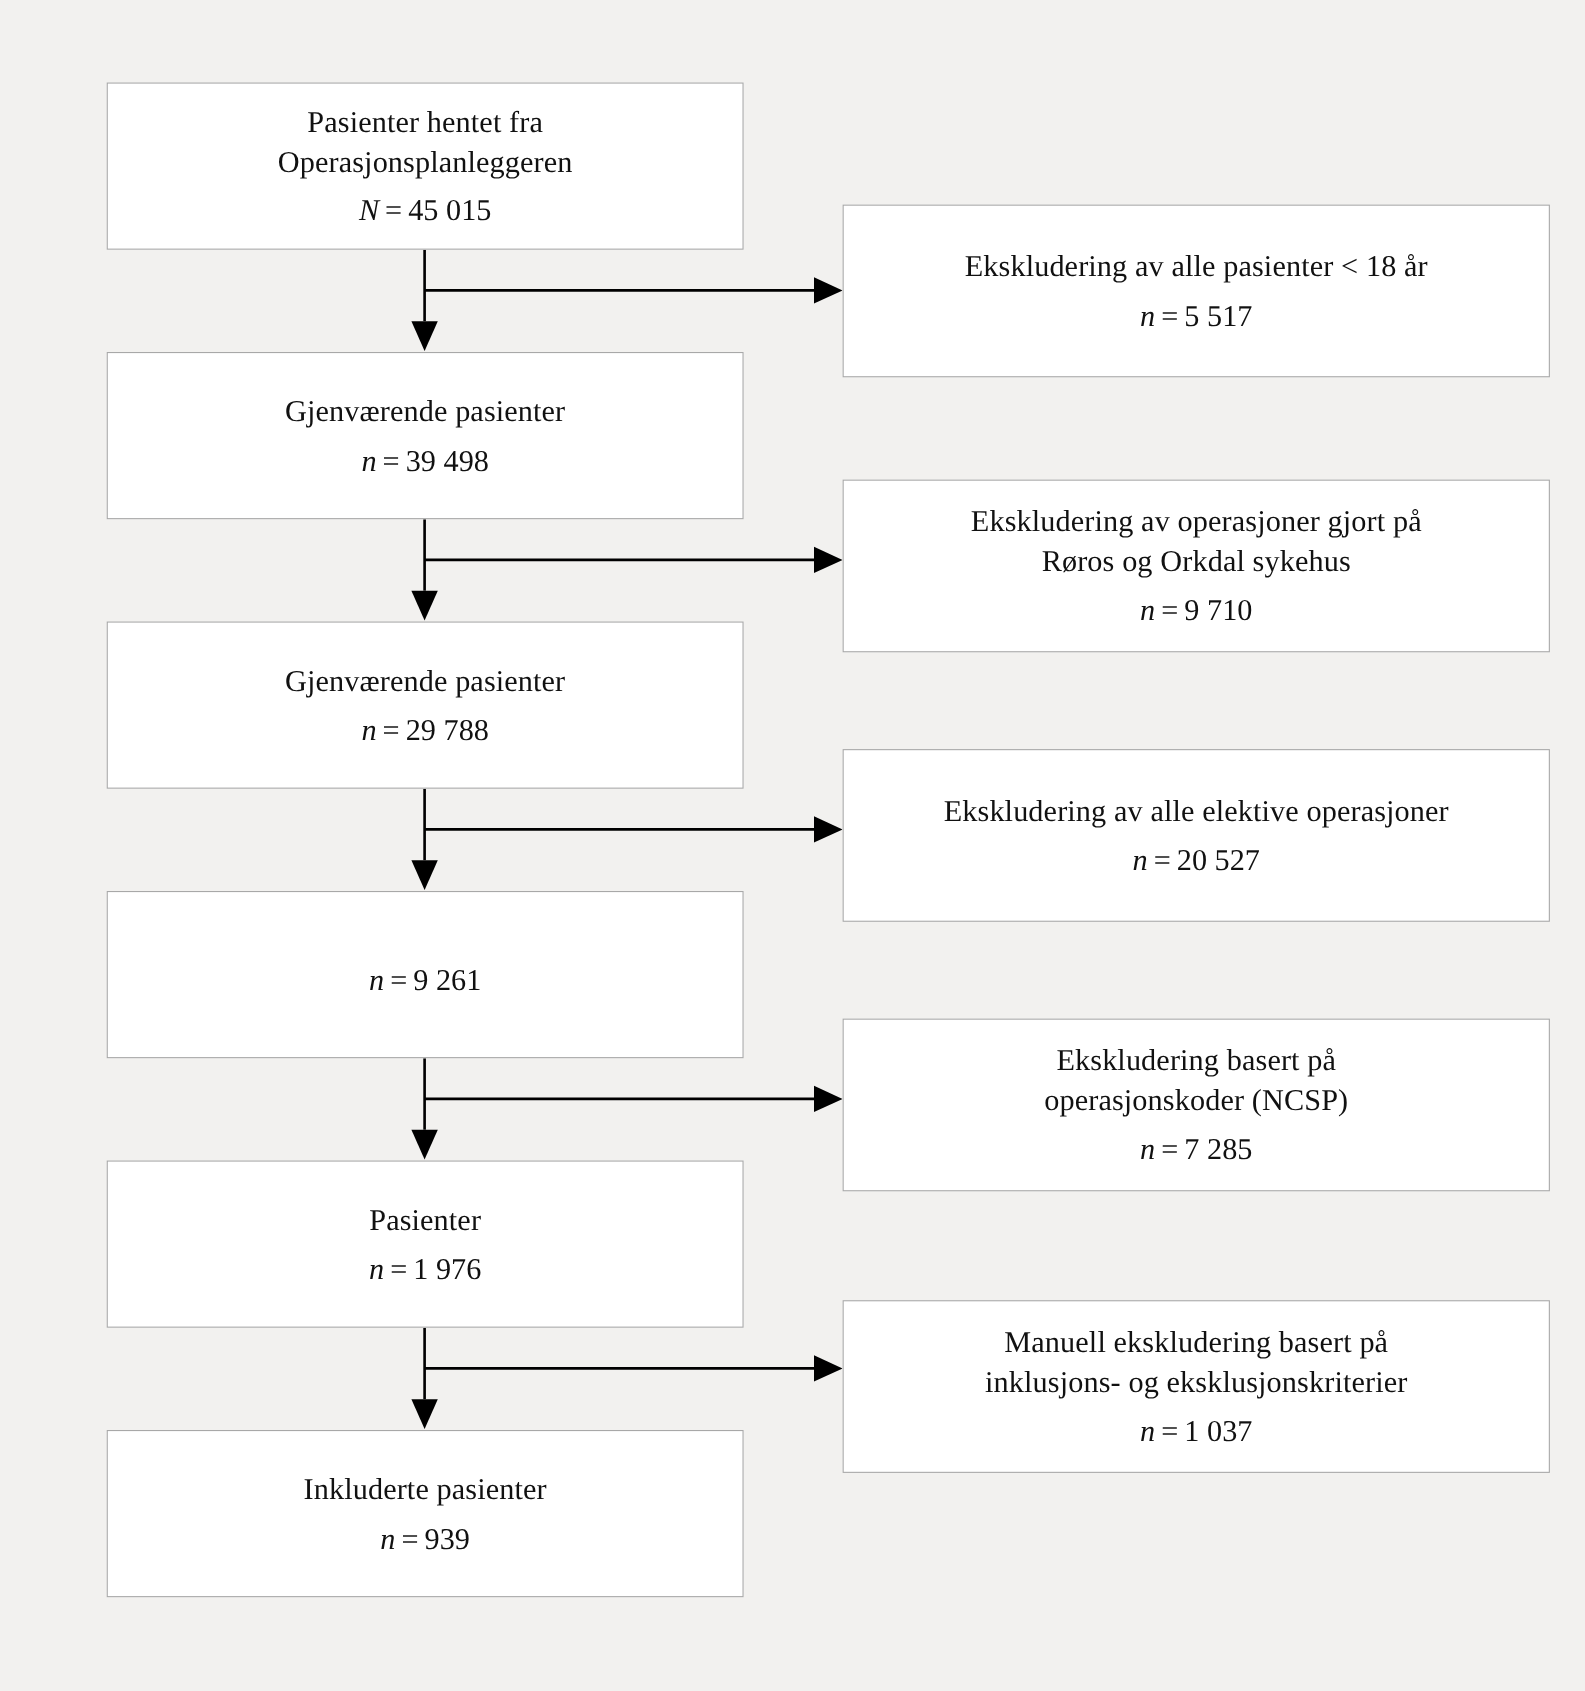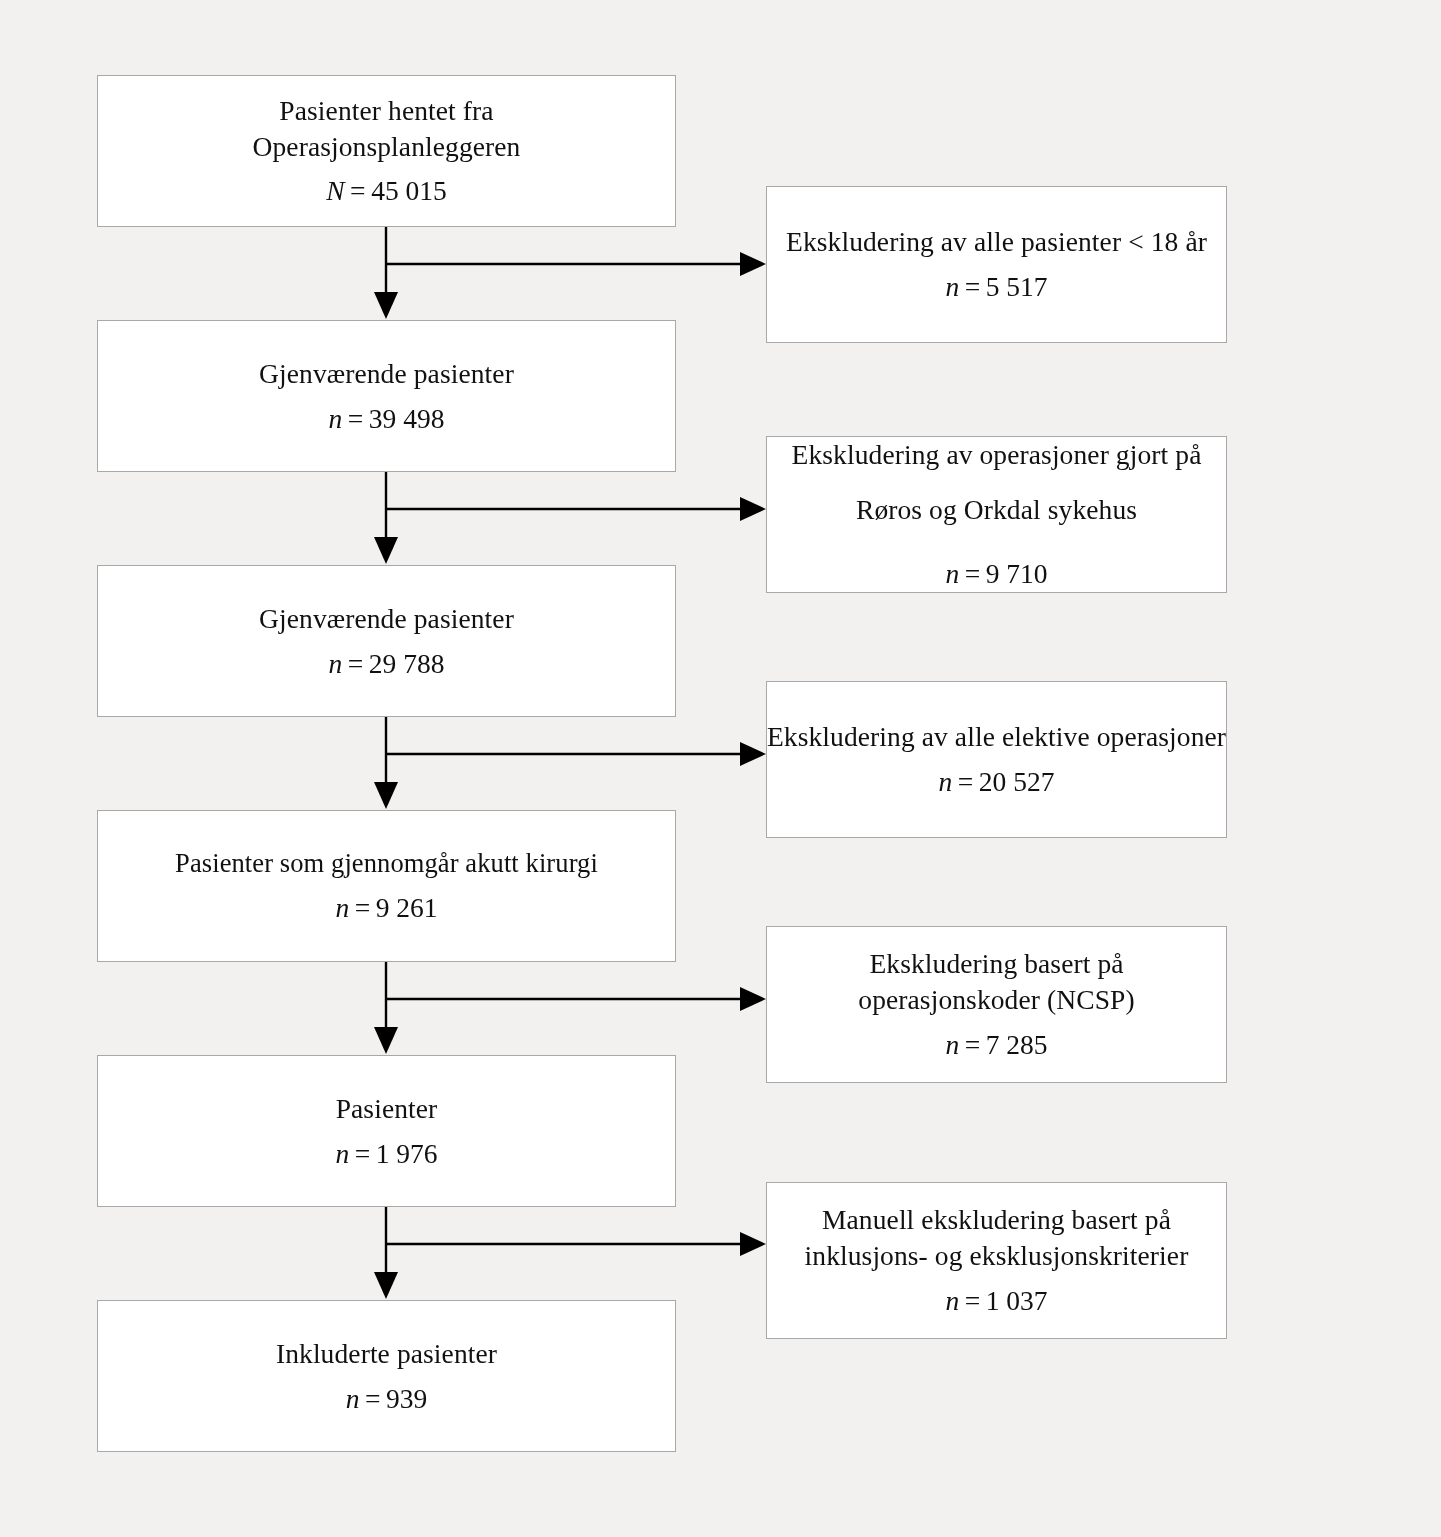--- a/index.html
+++ b/index.html
@@ -40,21 +40,21 @@
     text-align: center;
     line-height: 1.30;
   }
   .main-box {
     left: 97px;
     width: 579px;
     height: 152px;
   }
   .excl-box {
     left: 766px;
-    width: 461px;
+    width: 643px;
     height: 157px;
   }
   .node-line {
     font-size: 27.5px;
     letter-spacing: 0.1px;
     white-space: nowrap;
   }
   .count-line {
     font-size: 27.5px;
     margin-top: 9px;
@@ -132,21 +132,20 @@
   </div>
 
   <div class="node-box main-box" style="top:565px;">
     <div class="node-line">Gjenværende pasienter</div>
     <div class="count-line">
       <span class="sym">n</span><span> = </span><span>29 788</span>
     </div>
   </div>
 
   <div class="node-box main-box" style="top:810px;">
-    <div class="node-line tight">Pasienter som gjennomgår akutt kirurgi</div>
     <div class="count-line">
       <span class="sym">n</span><span> = </span><span>9 261</span>
     </div>
   </div>
 
   <div class="node-box main-box" style="top:1055px;">
     <div class="node-line">Pasienter</div>
     <div class="count-line">
       <span class="sym">n</span><span> = </span><span>1 976</span>
     </div>
@@ -159,21 +158,21 @@
     </div>
   </div>
 
   <div class="node-box excl-box" style="top:186px;">
     <div class="node-line">Ekskludering av alle pasienter &lt; 18 år</div>
     <div class="count-line">
       <span class="sym">n</span><span> = </span><span>5 517</span>
     </div>
   </div>
 
-  <div class="node-box excl-box" style="top:436px;justify-content:space-between;">
+  <div class="node-box excl-box" style="top:436px;">
     <div class="node-line">Ekskludering av operasjoner gjort på</div>
     <div class="node-line">Røros og Orkdal sykehus</div>
     <div class="count-line">
       <span class="sym">n</span><span> = </span><span>9 710</span>
     </div>
   </div>
 
   <div class="node-box excl-box" style="top:681px;">
     <div class="node-line">Ekskludering av alle elektive operasjoner</div>
     <div class="count-line">

